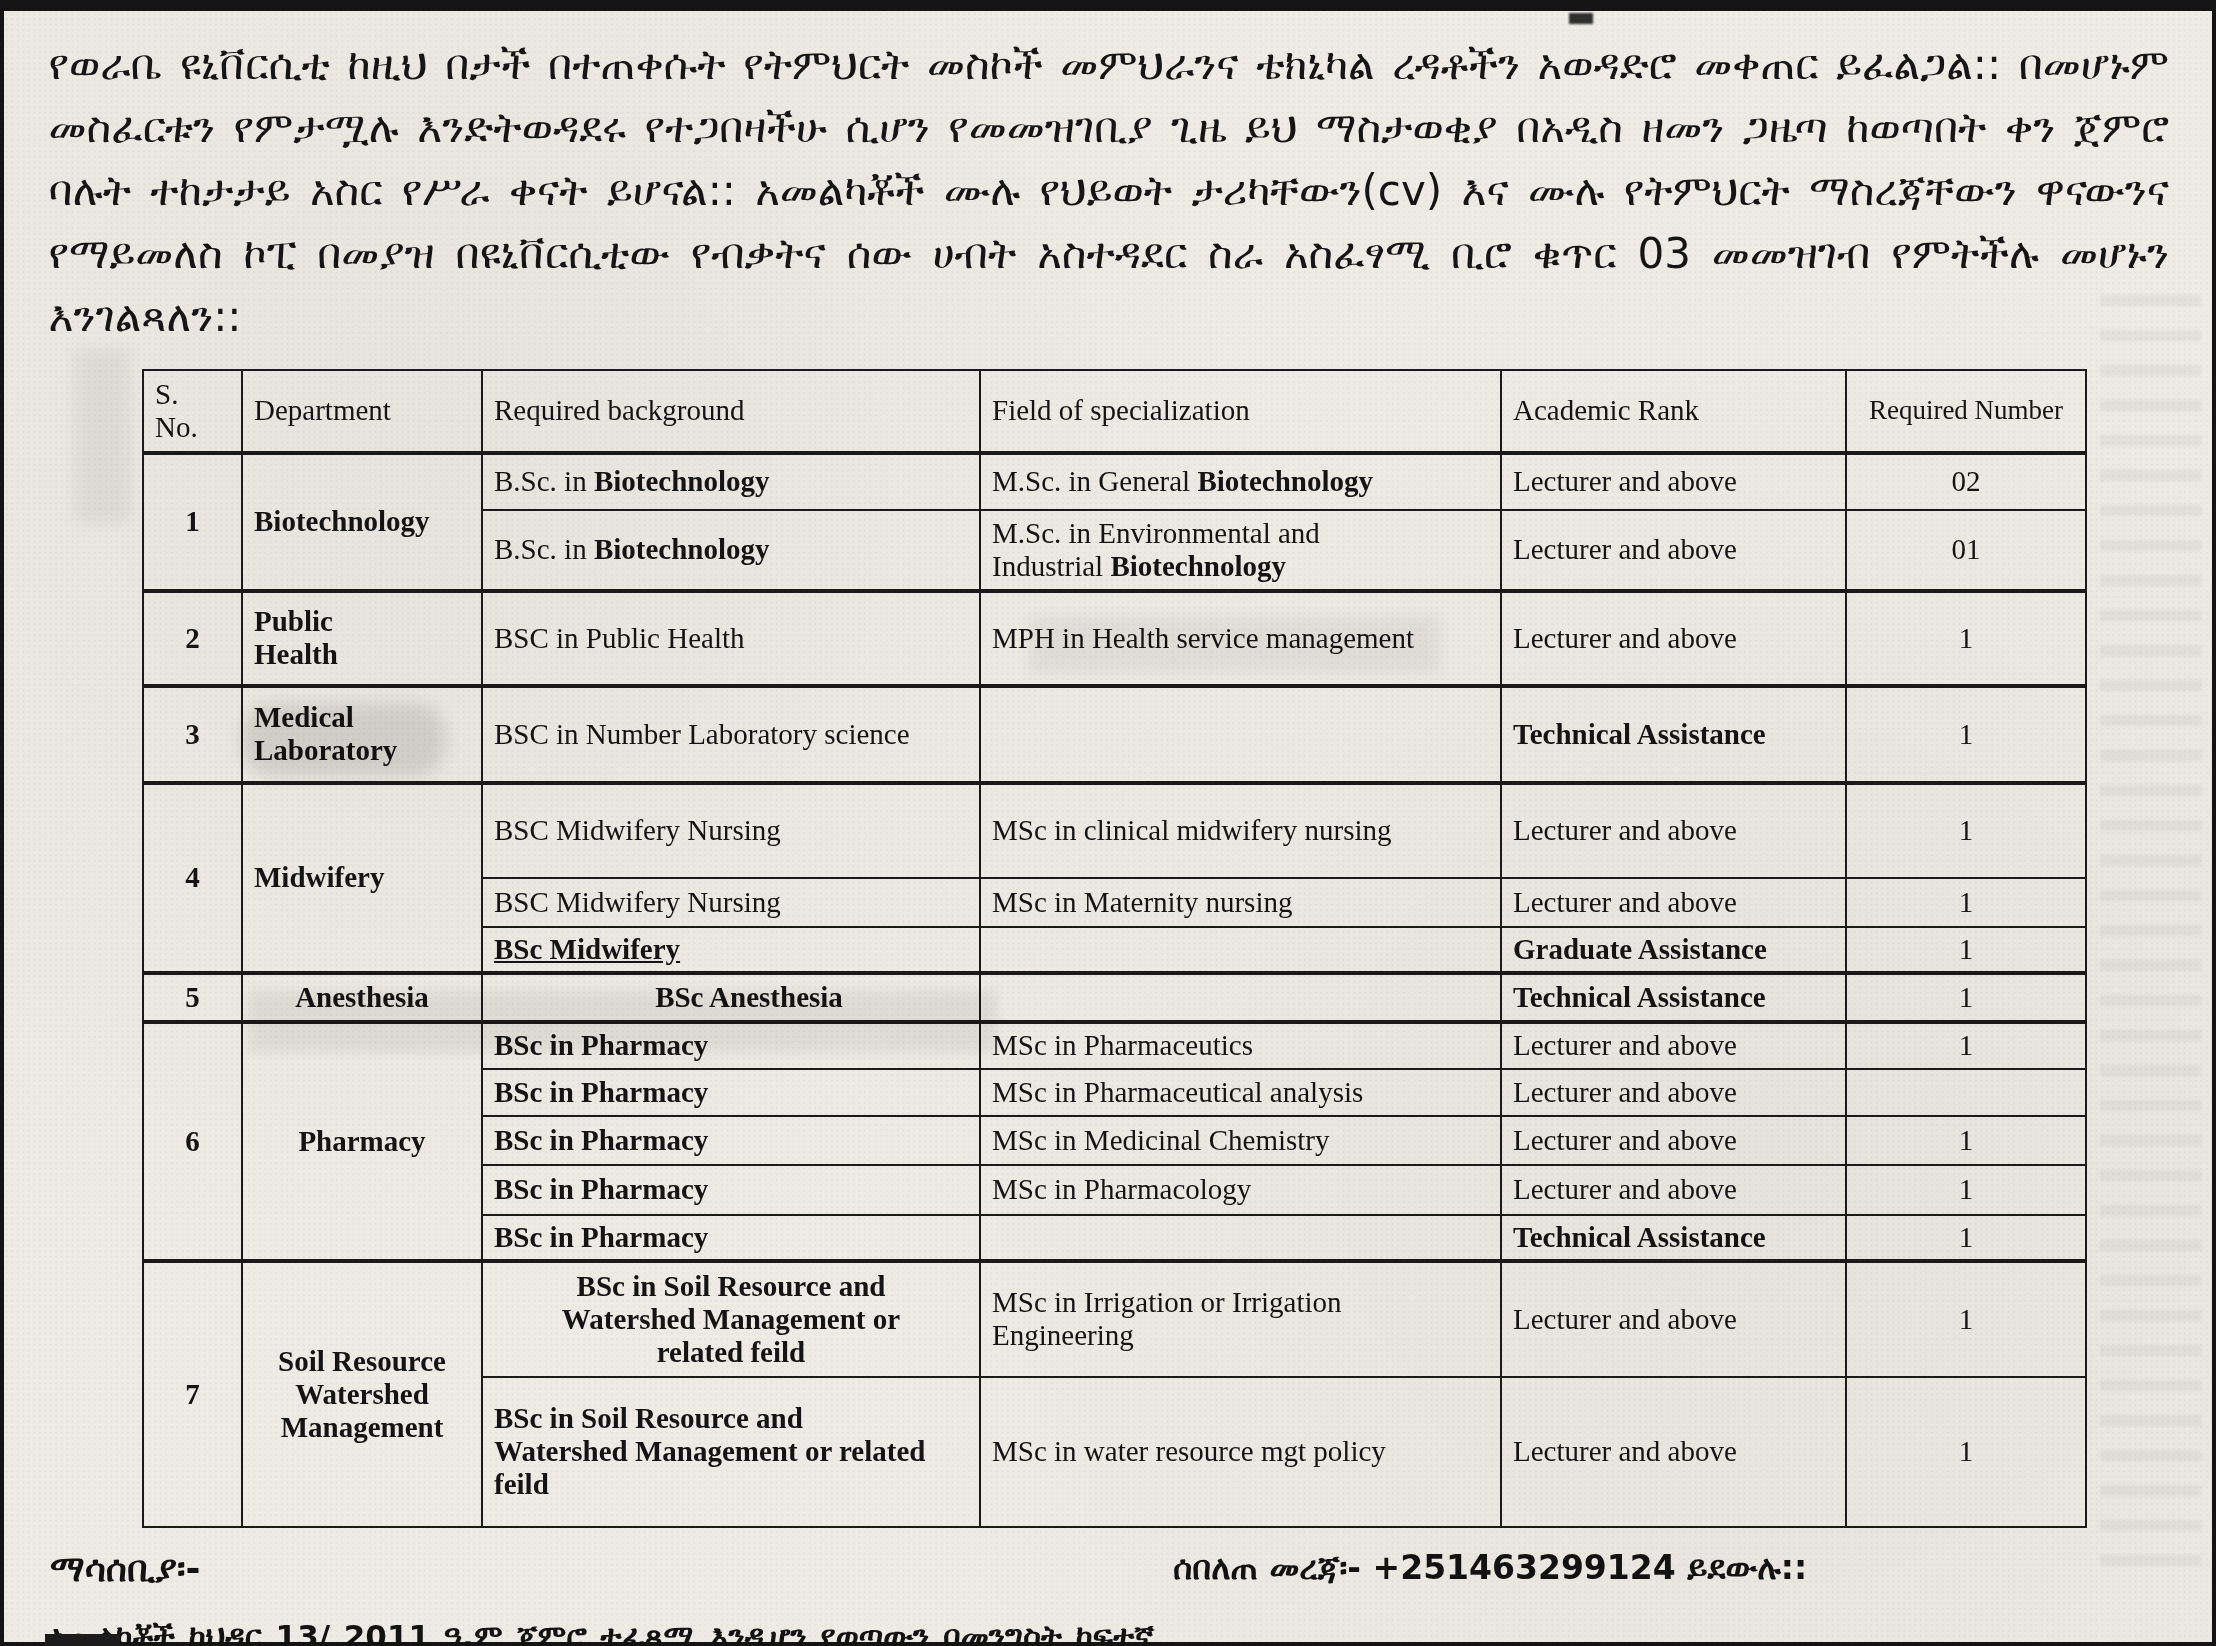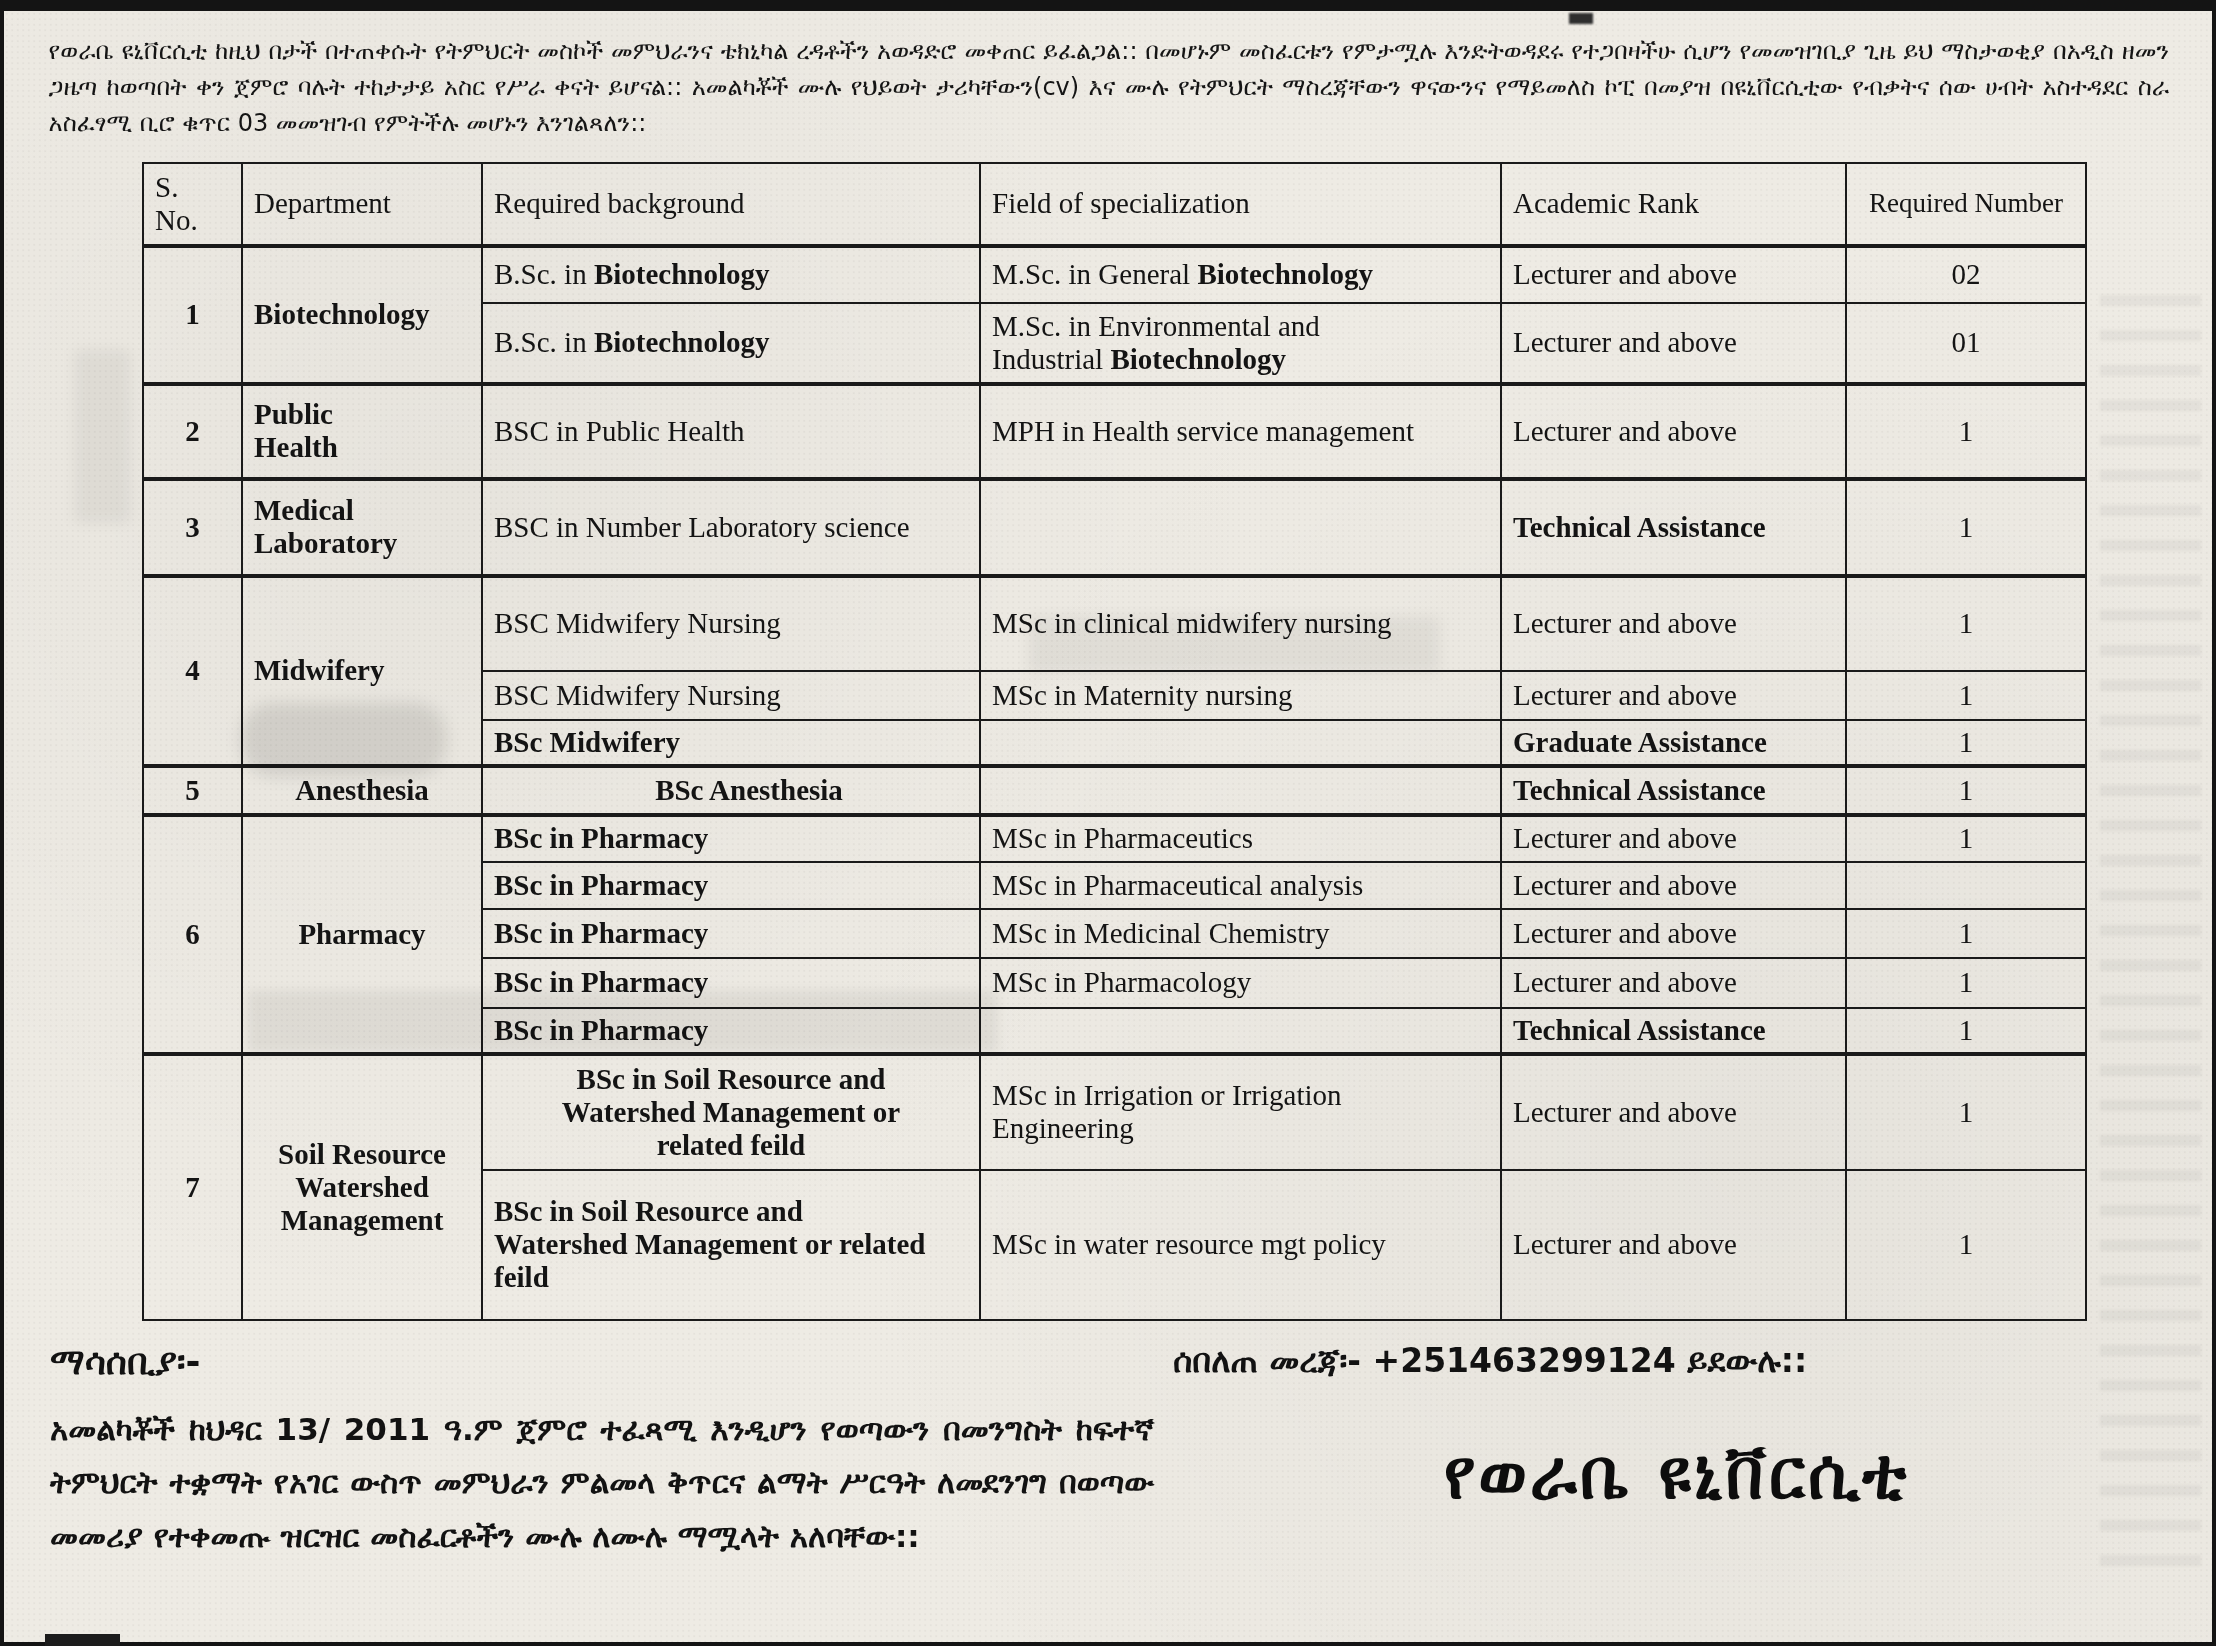--- a/index.html
+++ b/index.html
@@ -19,21 +19,21 @@
     background-size:5.5px 5.5px, 100% 100%, 100% 100%;
     border:4.7px solid #141414;
     border-top-width:11px;
     padding:22px 32px 0 32px;
   }
   .title{
     text-align:center;font-size:44px;font-weight:bold;color:#111;
     letter-spacing:1.6px;margin:14px 0 20.5px 0;
   }
   .intro{
-    margin:0 11px 20.5px 12.6px;font-size:24px;line-height:1.5;color:#151515;
+    margin:0 11px 20.5px 12.6px;font-size:42px;line-height:1.5;color:#151515;
     text-align:justify;
   }
   table.vtable{
     border-collapse:collapse;table-layout:fixed;
     margin-left:106px;width:1944px;
     font-family:"Liberation Serif",serif;font-size:29px;color:#141414;
   }
   .vtable th,.vtable td{
     border:2.4px solid #1a1a1a;padding:4.7px 11px;vertical-align:middle;
     white-space:pre-line;overflow:hidden;
@@ -142,21 +142,21 @@
           <td class="rank-cell l"><span>Lecturer and above</span></td>
           <td class="number-cell c"><span>1</span></td>
         </tr>
         <tr style="height: 49px;">
           <td class="background-cell l"><span>BSC Midwifery Nursing</span></td>
           <td class="specialization-cell l"><span>MSc in Maternity nursing</span></td>
           <td class="rank-cell l"><span>Lecturer and above</span></td>
           <td class="number-cell c"><span>1</span></td>
         </tr>
         <tr style="height: 46px;">
-          <td class="background-cell l"><span style="font-weight: bold;">BSc Midwifery</span></td>
+          <td class="background-cell l"><span style="font-weight: bold; text-decoration: underline;">BSc Midwifery</span></td>
           <td class="specialization-cell l"><span></span></td>
           <td class="rank-cell l"><span style="font-weight: bold;">Graduate Assistance</span></td>
           <td class="number-cell c"><span>1</span></td>
         </tr>
         <tr class="group-start" style="height: 49px;">
           <td class="sno-cell c"><span style="font-weight: bold;">5</span></td>
           <td class="department-cell c"><span style="font-weight: bold;">Anesthesia</span></td>
           <td class="background-cell c"><span style="font-weight: bold; margin-left: 36px;">BSc Anesthesia</span></td>
           <td class="specialization-cell l"><span></span></td>
           <td class="rank-cell l"><span style="font-weight: bold;">Technical Assistance</span></td>

